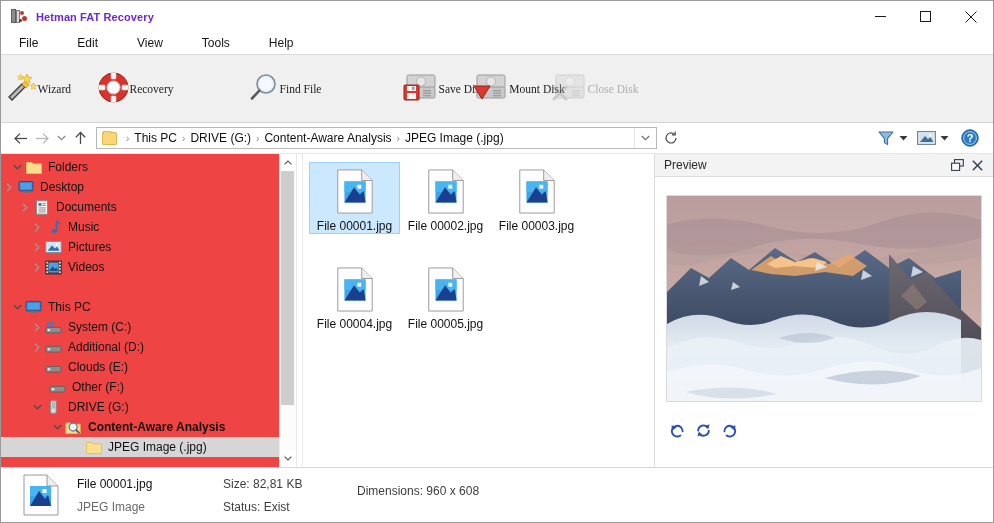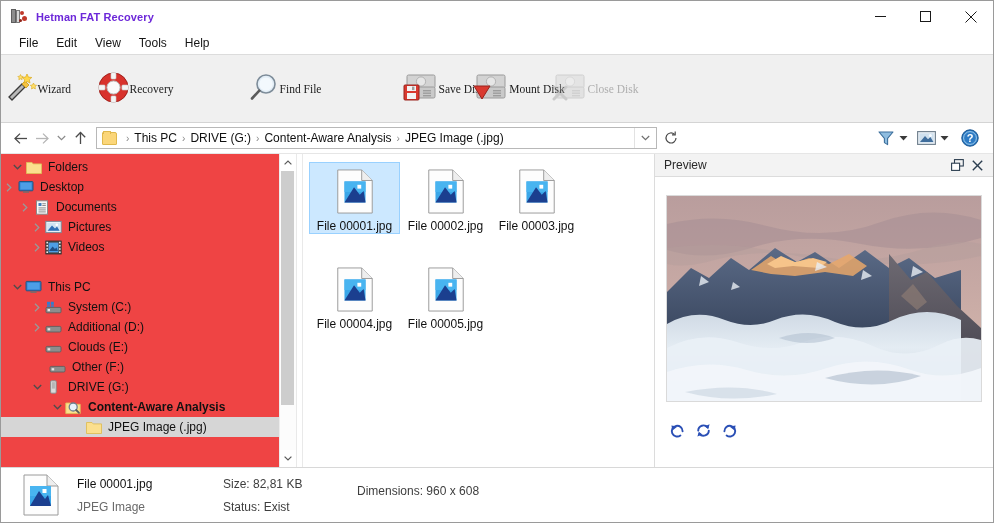--- a/index.html
+++ b/index.html
@@ -19,21 +19,21 @@
   .ti-b1{position:absolute;left:0;top:0;width:5px;height:14px;background:#8d8d8d;border:1px solid #5e5e5e;box-sizing:border-box;}
   .ti-b2{position:absolute;left:5px;top:1px;width:4px;height:13px;background:#d8d8d8;border:1px solid #7a7a7a;box-sizing:border-box;}
   .ti-dot1{position:absolute;left:9px;top:2px;width:4px;height:4px;background:#c0392b;border-radius:50%;}
   .ti-dot2{position:absolute;left:11px;top:7px;width:5px;height:5px;background:#c0392b;border-radius:50%;}
   .ti-dot3{position:absolute;left:8px;top:10px;width:3px;height:3px;background:#8c2318;border-radius:50%;}
   .title-text{font-size:11px;color:#6d28d9;flex:1;letter-spacing:.1px;font-weight:bold;}
   .win-btns{display:flex;height:31px;}
   .win-btn{width:45px;height:31px;display:flex;align-items:center;justify-content:center;}
   .win-btn svg{display:block;}
   
-  .menubar{height:22px;min-height:22px;display:flex;align-items:center;padding-left:9px;background:#fff;}
+  .menubar{height:22px;min-height:22px;display:flex;align-items:center;padding-left:9px;background:#fff;gap:21px;}
   .menu-item{padding:2px 9px;font-size:12px;color:#151515;cursor:default;}
   
   .toolbar{
     height:64px;min-height:64px;background:#f0f0f0;
     border-top:1px solid #dcdcdc;border-bottom:1px solid #d4d4d4;
     display:flex;align-items:flex-start;padding-top:3px;position:relative;
   }
   .tb-btn{
     width:66px;height:58px;display:flex;
     align-items:center;justify-content:center;padding-top:4px;box-sizing:border-box;font-family:Liberation Serif, serif;
@@ -389,20 +389,35 @@
                   <rect x="8.3" y="5" width="3.5" height="1"></rect>
                   <rect x="4.5" y="7.4" width="7.3" height="1"></rect>
                   <rect x="4.5" y="9.4" width="7.3" height="1"></rect>
                   <rect x="4.5" y="11.4" width="7.3" height="1"></rect>
                 </g>
               </svg>
           </span>
           <span>Documents</span>
         </div>
 
+        <div class="tree-row" style="padding-left:28px">
+          <span class="tw">
+            <svg width="6" height="9" viewBox="0 0 6 9">
+                <polyline points="1,0.8 4.8,4.5 1,8.2" fill="none" stroke="#9a9a9a" stroke-width="1.3"></polyline>
+              </svg>
+          </span>
+          <span class="tree-ico">
+            <svg width="16" height="15" viewBox="0 0 16 15">
+                <path d="M10.5 1 v9.2" stroke="#2f6fb5" stroke-width="1.6" fill="none"></path>
+                <path d="M10.5 1 c2 .6 3 1.6 3.3 3" stroke="#2f6fb5" stroke-width="1.6" fill="none"></path>
+                <ellipse cx="8.4" cy="11" rx="2.6" ry="2.1" fill="#2f6fb5"></ellipse>
+              </svg>
+          </span>
+          <span>Music</span>
+        </div>
 
         <div class="tree-row" style="padding-left:28px">
           <span class="tw">
             <svg width="6" height="9" viewBox="0 0 6 9">
                 <polyline points="1,0.8 4.8,4.5 1,8.2" fill="none" stroke="#9a9a9a" stroke-width="1.3"></polyline>
               </svg>
           </span>
           <span class="tree-ico">
             <svg width="17" height="14" viewBox="0 0 17 14">
                 <rect x="0.8" y="1.4" width="15.4" height="11.2" fill="#eef3f8" stroke="#7b8b99" stroke-width="1"></rect>

